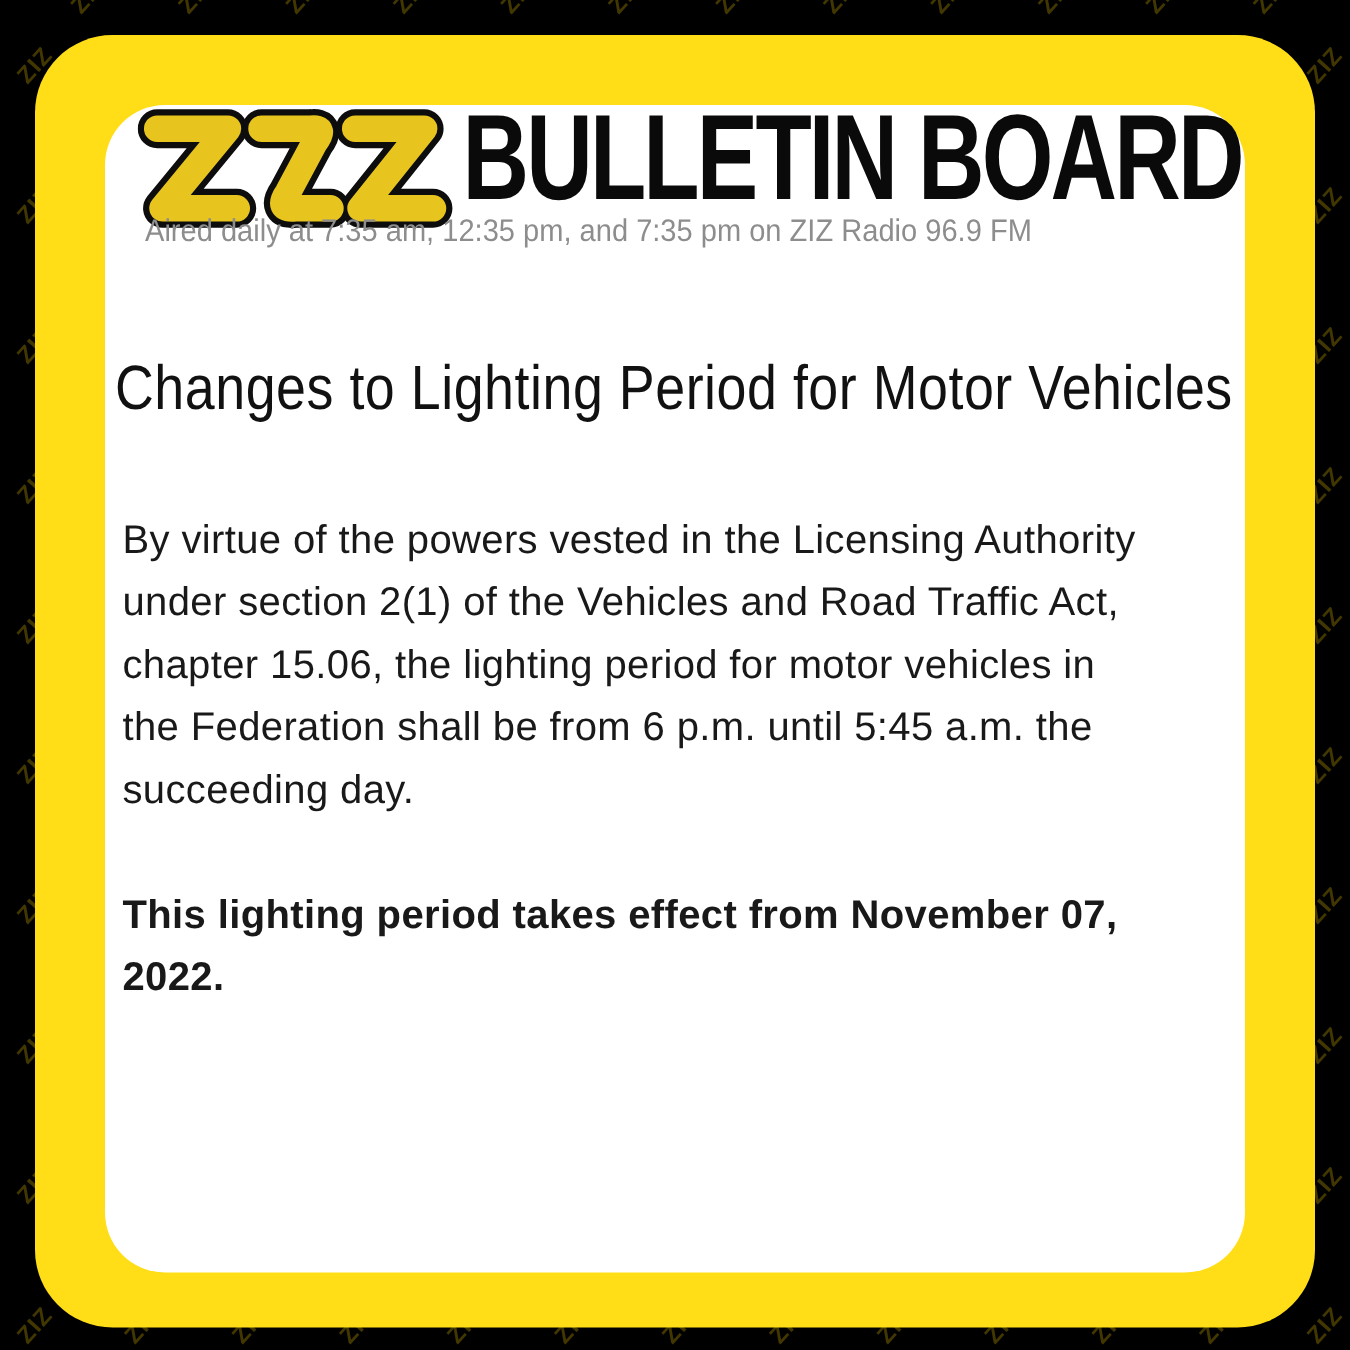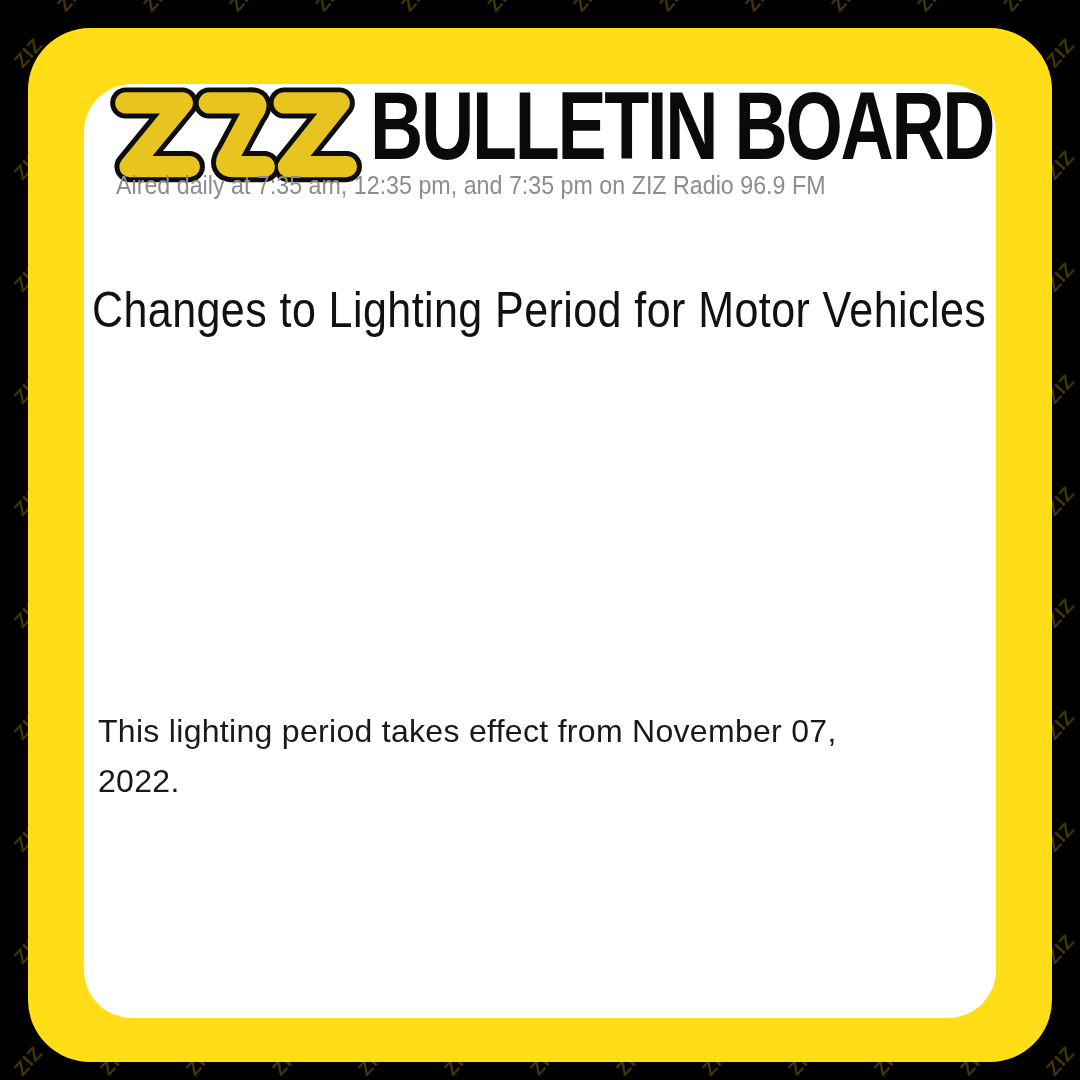--- a/index.html
+++ b/index.html
@@ -37,21 +37,21 @@
     position:absolute;left:8px;top:197px;
     font-size:50px;font-weight:normal;letter-spacing:0.5px;color:#111111;
     transform:scaleX(0.86);transform-origin:0 0;white-space:nowrap;
   }
   .body-par{
     position:absolute;left:14px;margin:0;
     font-size:32px;line-height:50px;letter-spacing:0.3px;color:#191919;
     white-space:pre;
   }
   .par-1{top:322px;}
-  .par-2{top:622px;}
+  .par-2{top:622px;font-weight:bold;}
 </style>
 </head>
 <body>
 
 <div class="frame">
 
   <div class="bg-pattern" id="bg-pattern">
       <span class="wm" style="left: -30px; top: -14px; color: rgba(255, 214, 0, 0.26);">ZIZ</span>
       <span class="wm" style="left: 56px; top: -14px; color: rgba(255, 214, 0, 0.26);">ZIZ</span>
       <span class="wm" style="left: 142px; top: -14px; color: rgba(255, 214, 0, 0.26);">ZIZ</span>
@@ -330,19 +330,24 @@
           <path d="M 246 24 H 324 L 252 114 H 334"></path>
         </g>
       </svg>
 
       <div class="title">BULLETIN BOARD</div>
 
       <div class="subtitle">Aired daily at 7:35 am, 12:35 pm, and 7:35 pm on ZIZ Radio 96.9 FM</div>
 
       <div class="heading">Changes to Lighting Period for Motor Vehicles</div>
 
+      <p class="body-par par-1">By virtue of the powers vested in the Licensing Authority
+under section 2(1) of the Vehicles and Road Traffic Act,
+chapter 15.06, the lighting period for motor vehicles in
+the Federation shall be from 6 p.m. until 5:45 a.m. the
+succeeding day.</p>
 
       <p class="body-par par-2">This lighting period takes effect from November 07,
 2022.</p>
 
     </div>
   </div>
 </div>
 
 </body></html>

